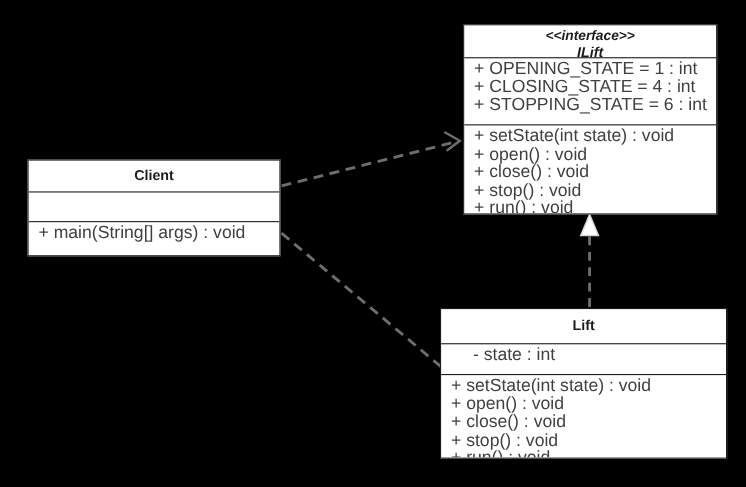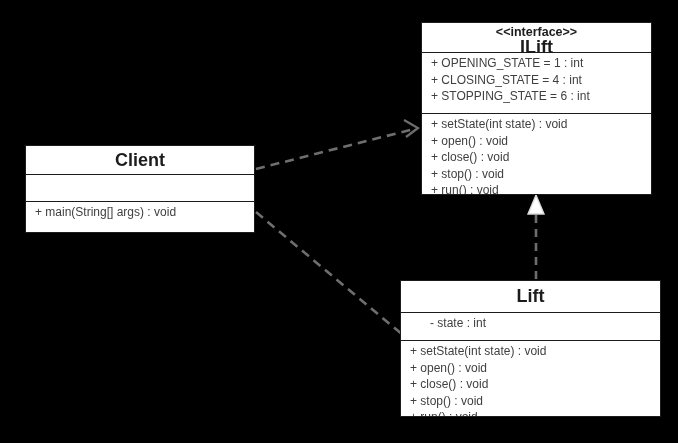--- a/index.html
+++ b/index.html
@@ -51,46 +51,46 @@
   }
   .stereotype {
     display: block;
     font-weight: bold;
     font-size: 12.5px;
     letter-spacing: 0px;
   }
   .class-name {
     display: block;
     font-weight: bold;
-    font-size: 18px;
+    font-size: 13px;
   }
   .members {
     padding: 2px 0 0 0;
   }
   .member {
-    font-size: 12px;
+    font-size: 16px;
     line-height: 16.5px;
     padding: 0 6px 0 9px;
     color: #3f3f3f;
     white-space: nowrap;
   }
   .empty-compartment {
     height: 100%;
   }
 
   
   #client-class  { left: 25px;  top: 145px; width: 230px; height: 88px; }
   #ilift-class   { left: 421px; top: 22px;  width: 231px; height: 173px; }
   #lift-class    { left: 400px; top: 280px; width: 261px; height: 137px; }
 
   #client-class .title-compartment { height: 28px; line-height: 20px; }
   #client-class .attr-compartment  { height: 27px; }
   #client-class .meth-compartment  { height: 19px; }
 
-  #ilift-class .title-compartment  { height: 29px; padding-top: 2px; }
+  #ilift-class .title-compartment  { height: 29px; padding-top: 2px; font-style: italic; }
   #ilift-class .attr-compartment   { height: 61px; }
   #ilift-class .meth-compartment   { height: 81px; }
 
   #lift-class .title-compartment   { height: 31px; line-height: 22px; }
   #lift-class .attr-compartment    { height: 28px; padding-left: 20px; }
   #lift-class .meth-compartment    { height: 76px; }
 </style>
 </head>
 <body>
 

